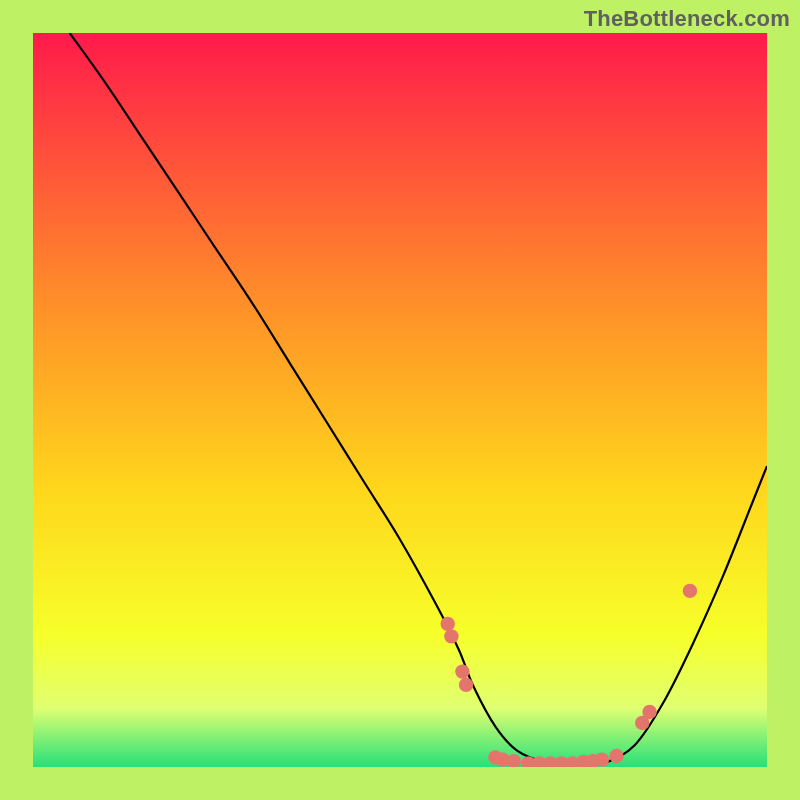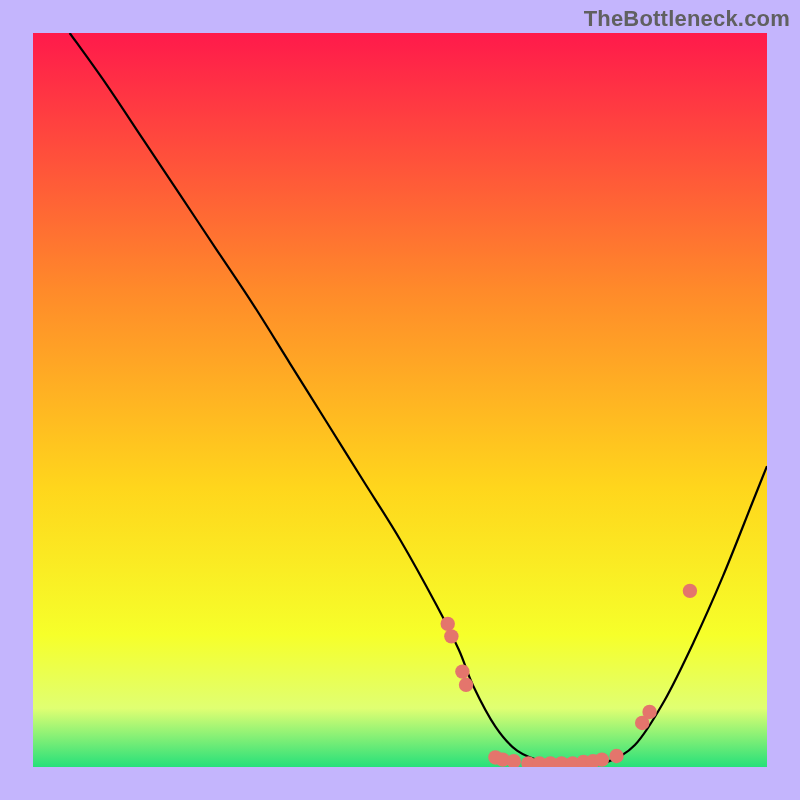--- a/index.html
+++ b/index.html
@@ -1,21 +1,21 @@
 <!DOCTYPE html>
 <html><head>
 <meta charset="utf-8">
 <style>
   * { margin: 0; padding: 0; box-sizing: border-box; }
   html, body { width: 800px; height: 800px; background: #000; overflow: hidden; }
   .container {
     position: relative;
     width: 800px;
     height: 800px;
-    background: #c4b5fd;
+    background: #bef264;
   }
   .watermark {
     position: absolute;
     top: 6px;
     right: 10px;
     color: #606060;
     font-family: Arial, Helvetica, sans-serif;
     font-size: 22px;
     font-weight: bold;
     z-index: 10;

